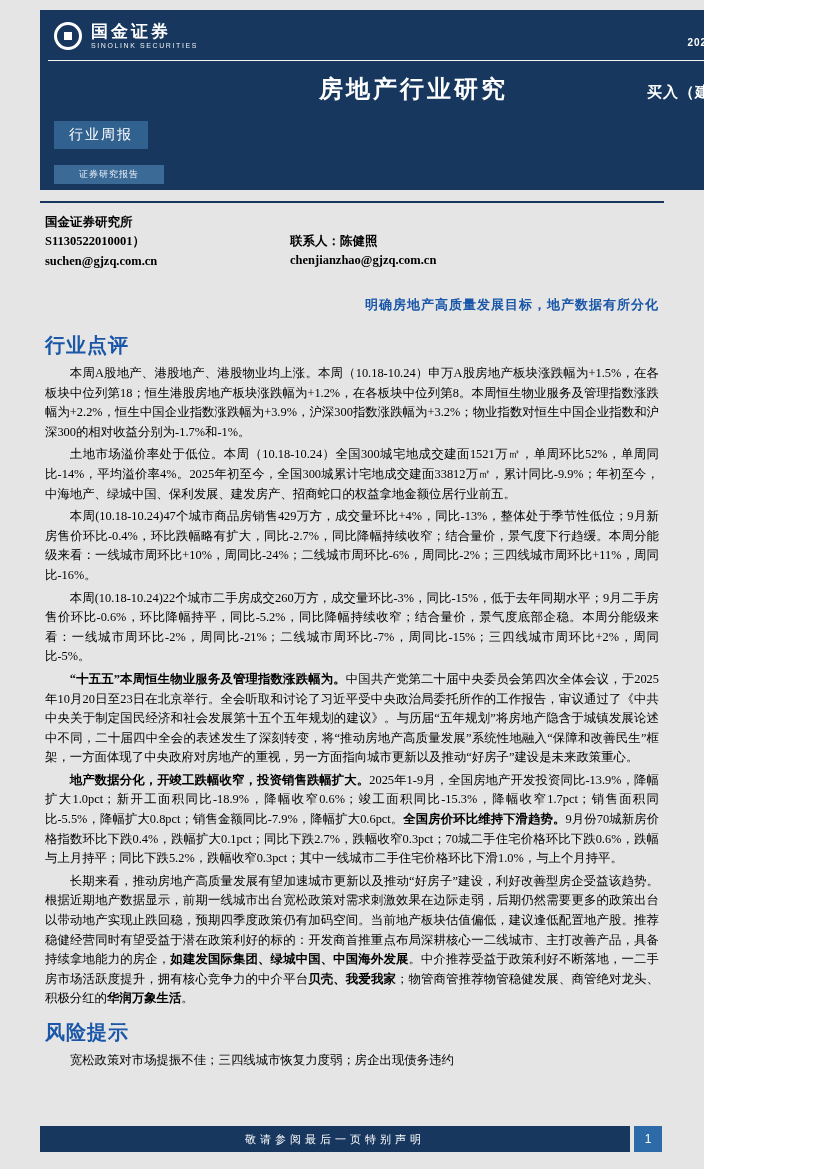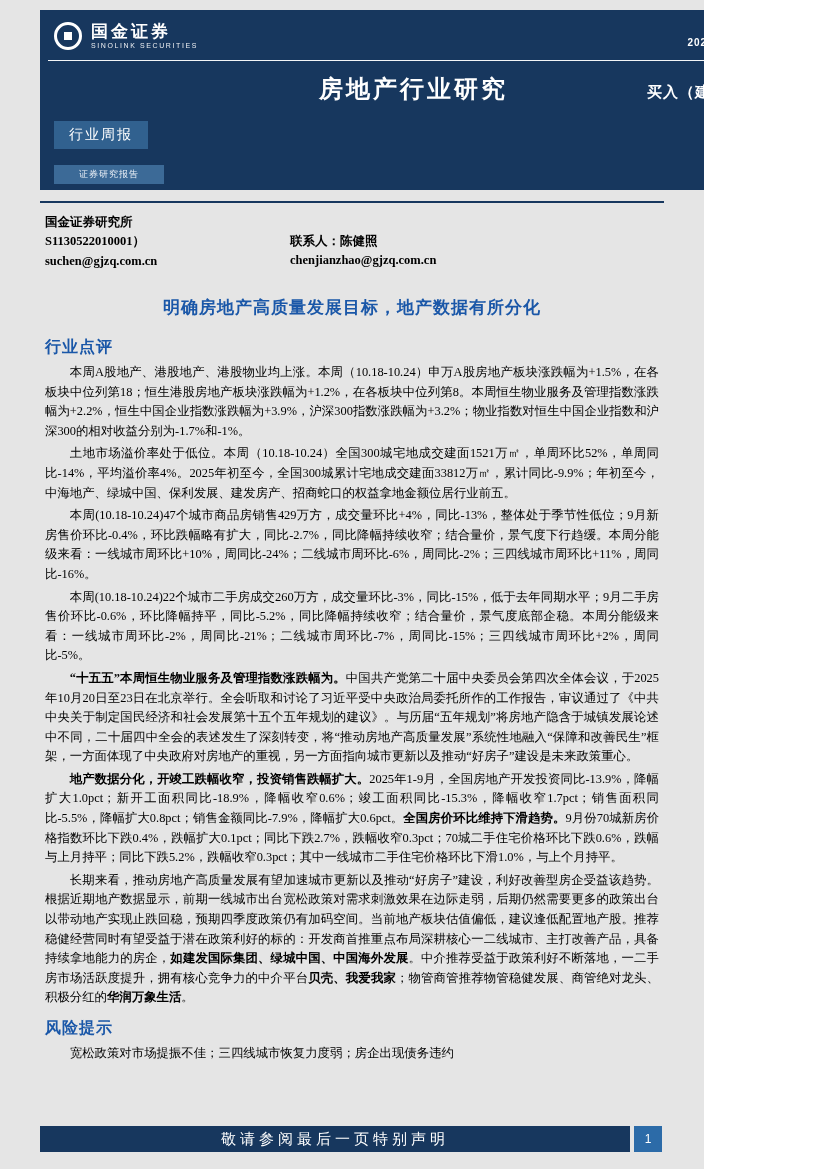--- a/index.html
+++ b/index.html
@@ -33,32 +33,32 @@
 
   
   .contacts{position:absolute;left:45px;top:213px;right:45px;display:flex;font-size:12.5px;line-height:1.55;}
   .contacts .col{width:245px;}
   .contacts .col2{margin-top:19px;width:auto;}
   .c-bold{font-weight:bold;}
   .c-mail{font-weight:bold;}
 
   
   .content{position:absolute;left:45px;right:45px;top:296px;}
-  .doc-title{margin:0 0 18px 0;text-align:center;font-size:17px;font-weight:bold;
+  .doc-title{margin:0 0 18px 0;text-align:right;font-size:13px;font-weight:bold;
              color:var(--heading_blue,#1A57A8);letter-spacing:1px;
              font-family:"Liberation Sans","DejaVu Sans",sans-serif;}
-  .sec-h{margin:10px 0 5px 0;font-size:16px;font-weight:bold;color:var(--heading_blue,#1A57A8);
+  .sec-h{margin:10px 0 5px 0;font-size:20px;font-weight:bold;color:var(--heading_blue,#1A57A8);
          font-family:"Liberation Sans","DejaVu Sans",sans-serif;letter-spacing:1px;}
   .para{margin:0 0 3px 0;font-size:12.4px;line-height:1.58;text-align:justify;text-indent:2em;}
   .seg-bold{font-weight:bold;}
 
   
   .foot-bar{position:absolute;left:40px;right:74px;bottom:17px;height:26px;
             background:var(--navy,#17375E);color:#fff;display:flex;align-items:center;justify-content:center;
-            font-size:15px;letter-spacing:4px;font-family:"Liberation Sans","DejaVu Sans",sans-serif;}
+            font-size:11px;letter-spacing:4px;font-family:"Liberation Sans","DejaVu Sans",sans-serif;}
   .foot-page{position:absolute;right:42px;bottom:17px;width:28px;height:26px;
              background:var(--page_box_blue,#2C6BA8);color:#fff;display:flex;align-items:center;justify-content:center;
              font-size:12px;font-family:"Liberation Sans","DejaVu Sans",sans-serif;}
 </style>
 </head>
 <body>
 
 <div class="page">
 
   <header class="hdr">

